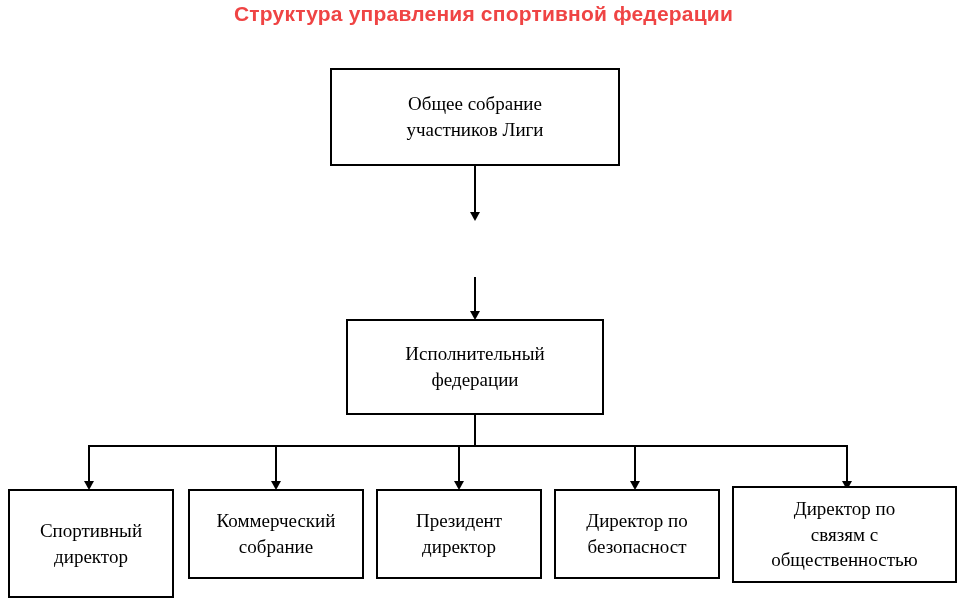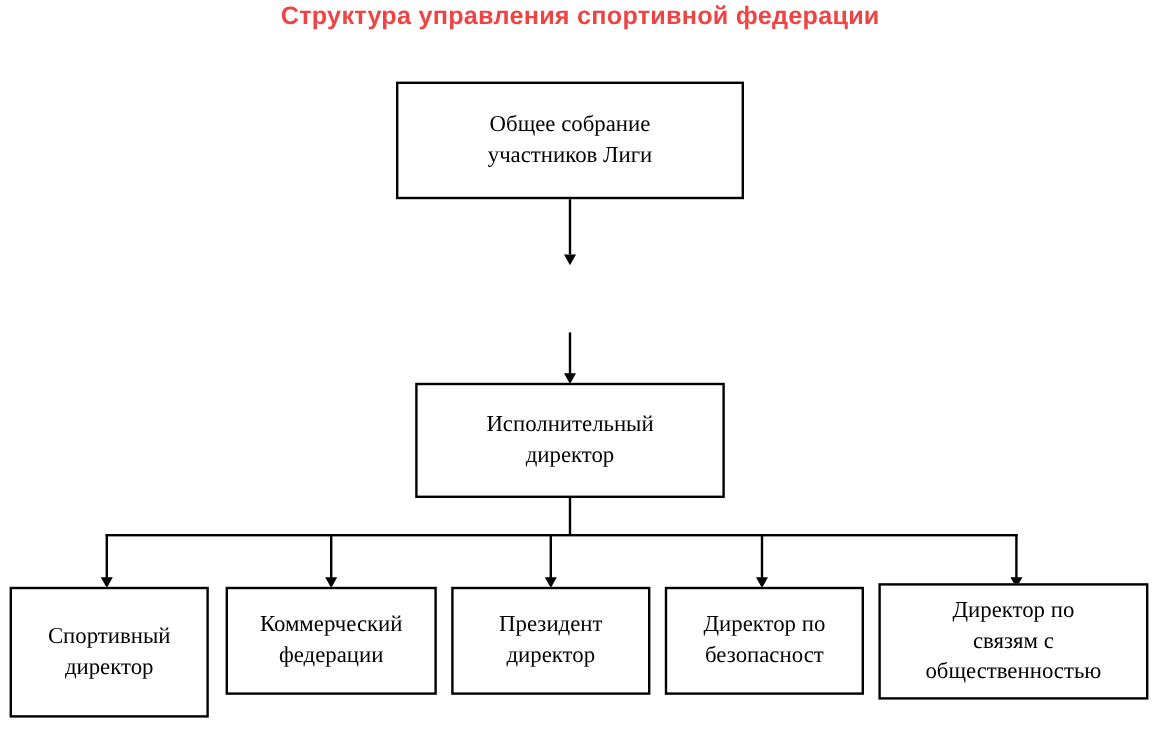--- a/index.html
+++ b/index.html
@@ -69,21 +69,21 @@
 участников Лиги</div>
 
   <div class="connector v-line" style="left:474px; top:166px; height:46px;"></div>
   <div class="arrow-head" style="left:470px; top:212px;"></div>
 
 
   <div class="connector v-line" style="left:474px; top:277px; height:35px;"></div>
   <div class="arrow-head" style="left:470px; top:311px;"></div>
 
   <div class="node" style="left:346px; top:319px; width:258px; height:96px;">Исполнительный
-директор</div>
+федерации</div>
 
   <div class="connector v-line" style="left:474px; top:415px; height:31px;"></div>
 
   <div class="connector h-line" style="left:88px; top:445px; width:760px;"></div>
 
   <div class="connector v-line" style="left:88px; top:445px; height:37px;"></div>
   <div class="arrow-head" style="left:84px; top:481px;"></div>
 
   <div class="connector v-line" style="left:275px; top:445px; height:37px;"></div>
   <div class="arrow-head" style="left:271px; top:481px;"></div>
@@ -94,21 +94,21 @@
   <div class="connector v-line" style="left:634px; top:445px; height:37px;"></div>
   <div class="arrow-head" style="left:630px; top:481px;"></div>
 
   <div class="connector v-line" style="left:846px; top:445px; height:37px;"></div>
   <div class="arrow-head" style="left:842px; top:481px;"></div>
 
   <div class="node" style="left:8px; top:489px; width:166px; height:109px;">Спортивный
 директор</div>
 
   <div class="node" style="left:188px; top:489px; width:176px; height:90px;">Коммерческий
-федерации</div>
+собрание</div>
 
   <div class="node" style="left:376px; top:489px; width:166px; height:90px;">Президент
 директор</div>
 
   <div class="node" style="left:554px; top:489px; width:166px; height:90px;">Директор по
 безопасност</div>
 
   <div class="node" style="left:732px; top:486px; width:225px; height:97px;">Директор по
 связям с
 общественностью</div>

